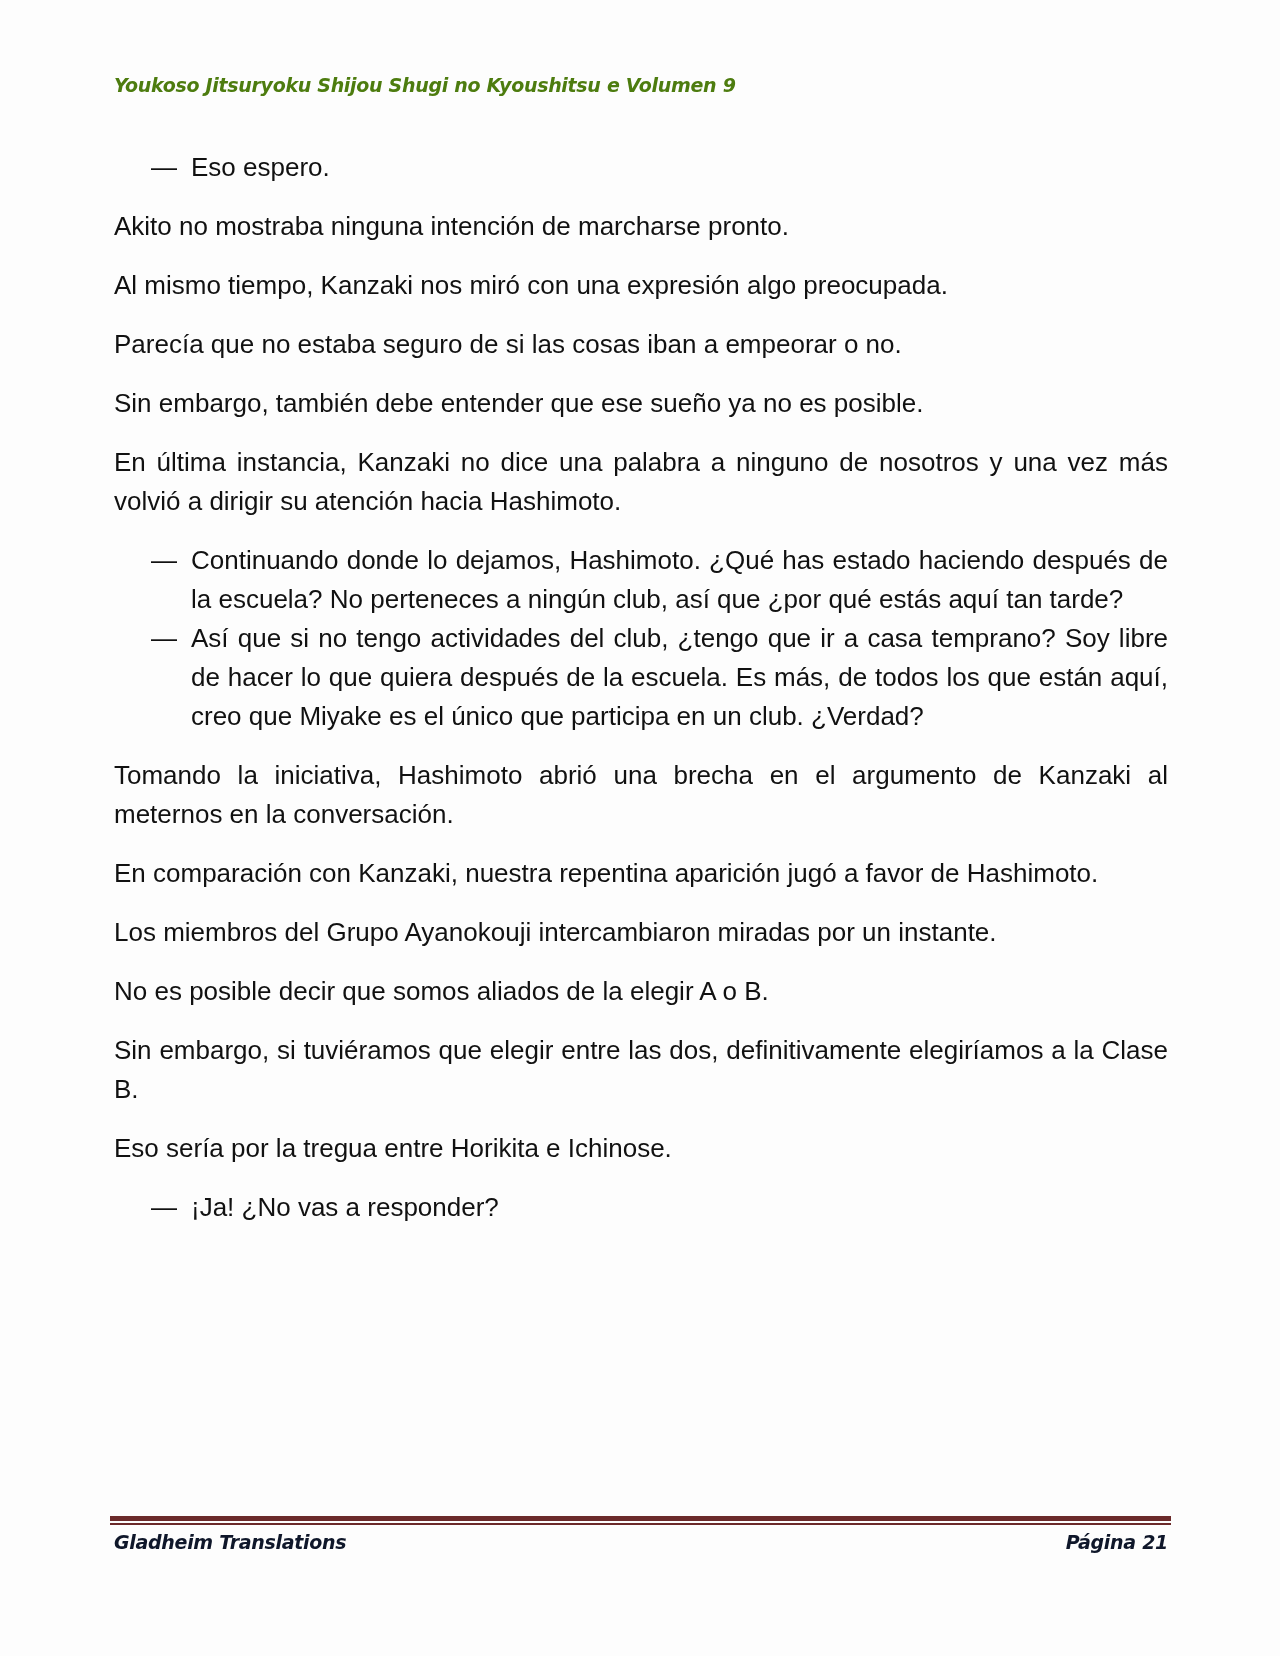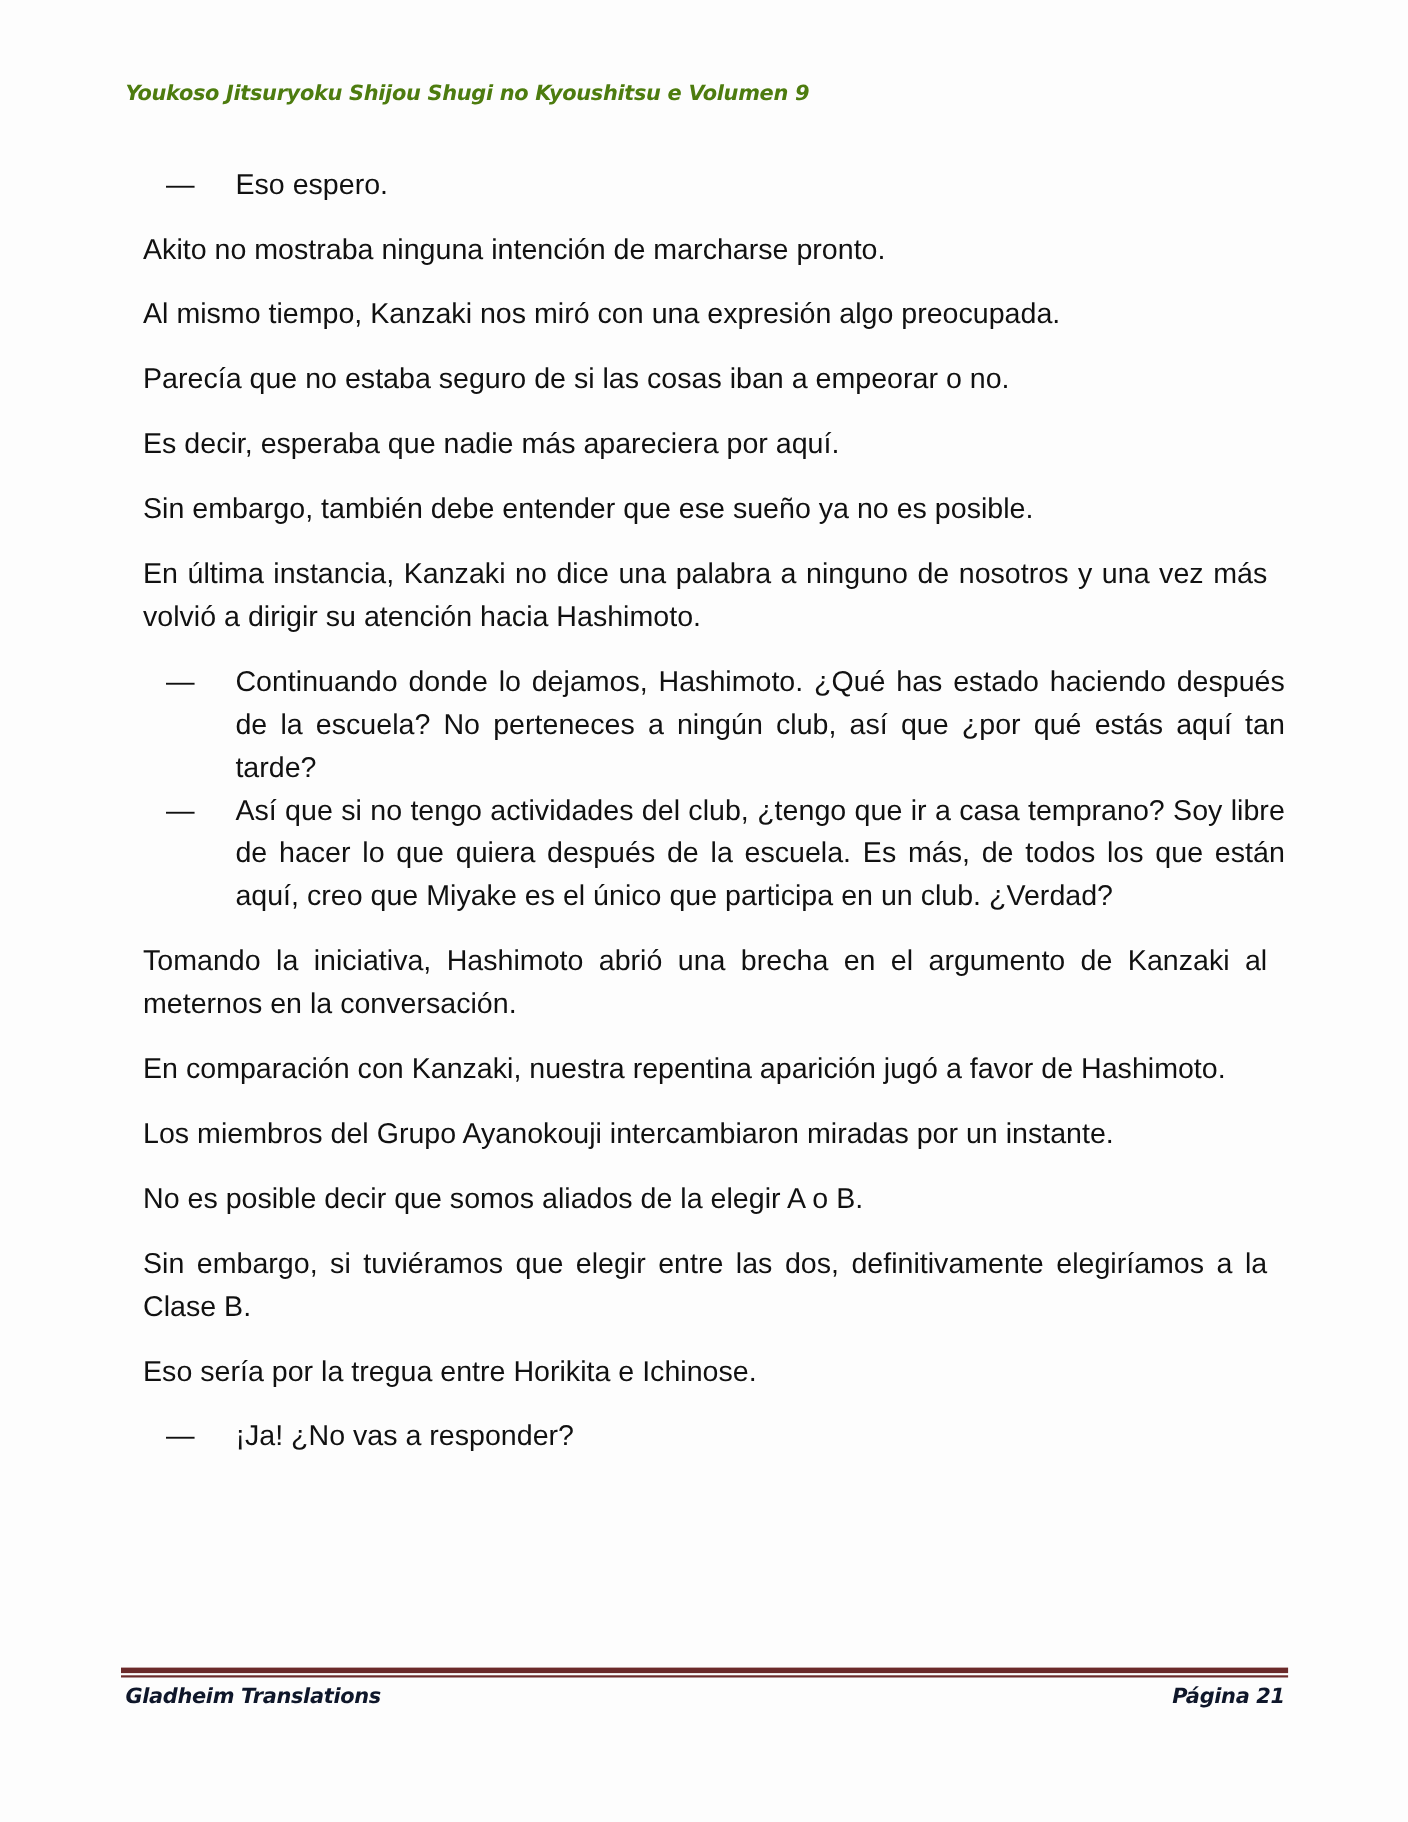--- a/index.html
+++ b/index.html
@@ -1,25 +1,25 @@
 <!DOCTYPE html>
 <html><head>
 <meta charset="utf-8">
 <style>
   html, body { margin: 0; padding: 0; background: #fdfdfd; }
   body { width: 1280px; height: 1656px; position: relative; overflow: hidden;
          font-family: "Liberation Sans", sans-serif; color: #111; }
   .header { position: absolute; left: 114px; top: 74px; font-family: "DejaVu Sans", sans-serif;
             font-weight: bold; font-style: italic; font-size: 19px; color: #4d7c0f; letter-spacing: -0.3px; }
   .content { position: absolute; left: 114px; width: 1054px; top: 148px; }
-  p { margin: 16px; font-size: 26px; line-height: 39px; text-align: justify; }
+  p { margin: 0; font-size: 26px; line-height: 39px; text-align: justify; }
   p.para { margin-bottom: 20px; }
   .dialog { display: flex; margin-left: 37px; }
   .dialog .dash { width: 40px; flex: none; font-size: 26px; line-height: 39px; }
-  .dialog .txt { flex: 1; font-size: 26px; line-height: 39px; text-align: justify; margin-left: 23px; }
+  .dialog .txt { flex: 1; font-size: 26px; line-height: 39px; text-align: justify; }
   .dialog.single { margin-bottom: 20px; }
   .dialog.grp { margin-bottom: 0; }
   .dialog.grp-last { margin-bottom: 20px; }
   .footer-rule { position: absolute; left: 110px; width: 1061px; top: 1516px; }
   .footer-rule .thick { height: 5px; background: #6b2a2a; }
   .footer-rule .thin { height: 2px; background: #6b2a2a; margin-top: 2px; }
   .footer-left, .footer-right { position: absolute; top: 1531px; font-family: "DejaVu Sans", sans-serif;
             font-weight: bold; font-style: italic; font-size: 19px; color: #0f172a; letter-spacing: -0.3px; }
   .footer-left { left: 114px; }
   .footer-right { right: 112px; }
@@ -30,21 +30,20 @@
 <div class="header">Youkoso Jitsuryoku Shijou Shugi no Kyoushitsu e Volumen 9</div>
 
 <div class="content">
   <div class="dialog single">
     <span class="dash">—</span>
     <span class="txt">Eso espero.</span>
   </div>
   <p class="para">Akito no mostraba ninguna intención de marcharse pronto.</p>
   <p class="para">Al mismo tiempo, Kanzaki nos miró con una expresión algo preocupada.</p>
   <p class="para">Parecía que no estaba seguro de si las cosas iban a empeorar o no.</p>
-  <p class="para">Es decir, esperaba que nadie más apareciera por aquí.</p>
   <p class="para">Sin embargo, también debe entender que ese sueño ya no es posible.</p>
   <p class="para">En última instancia, Kanzaki no dice una palabra a ninguno de nosotros y una vez más volvió a dirigir su atención hacia Hashimoto.</p>
   <div class="dialog grp">
     <span class="dash">—</span>
     <span class="txt">Continuando donde lo dejamos, Hashimoto. ¿Qué has estado haciendo después de la escuela? No perteneces a ningún club, así que ¿por qué estás aquí tan tarde?</span>
   </div>
   <div class="dialog grp-last">
     <span class="dash">—</span>
     <span class="txt">Así que si no tengo actividades del club, ¿tengo que ir a casa temprano? Soy libre de hacer lo que quiera después de la escuela. Es más, de todos los que están aquí, creo que Miyake es el único que participa en un club. ¿Verdad?</span>
   </div>

